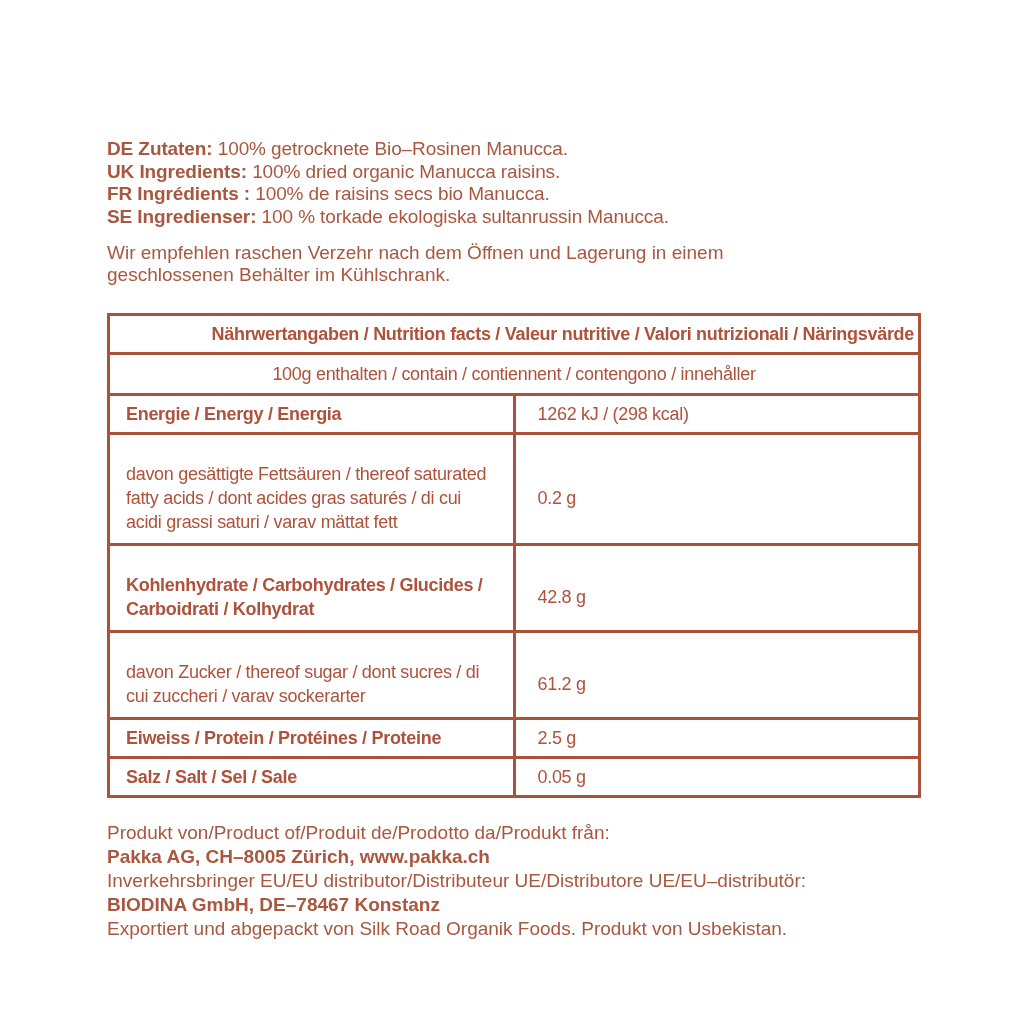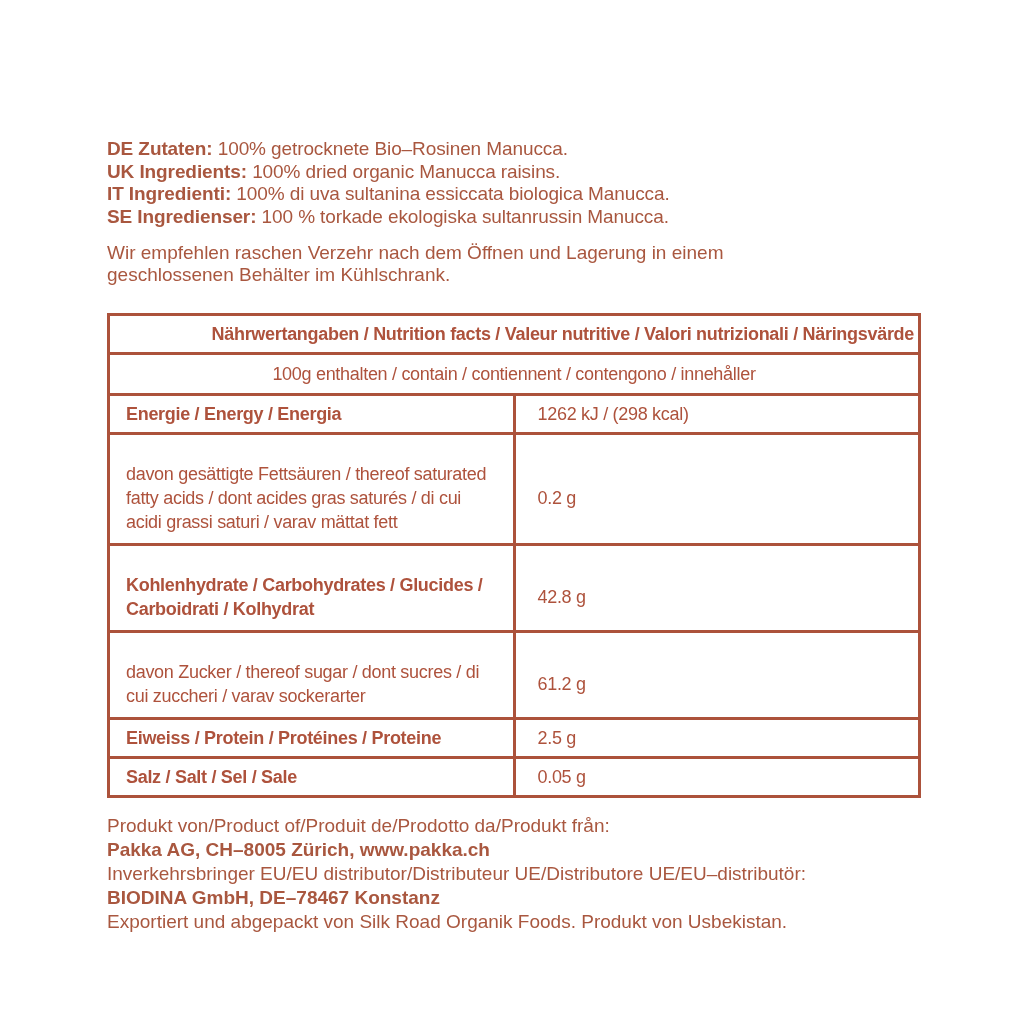--- a/index.html
+++ b/index.html
@@ -54,35 +54,35 @@
   td.t-sub {
     text-align: center;
     padding: 7px 12px;
   }
   td.lbl { padding: 6px 12px 6px 16px; }
   td.lbl.bold { font-weight: 700; }
   td.val { width: 212px; padding: 6px 8px 6px 22px; }
   tr.tall td { padding-top: 27px; padding-bottom: 9px; }
   
   .producer {
-    margin-top: 16px;
+    margin-top: 23px;
     font-size: 19px;
     line-height: 24px;
   }
   .producer .bold { font-weight: 700; }
 </style>
 </head>
 <body>
 
 <div class="page">
 
   <section class="ingredients">
     <div class="ing-line"><b>DE Zutaten:</b><span> 100% getrocknete Bio–Rosinen Manucca.</span></div>
     <div class="ing-line"><b>UK Ingredients:</b><span> 100% dried organic Manucca raisins.</span></div>
-    <div class="ing-line"><b>IT Ingredienti:</b><span> 100% di uva sultanina essiccata biologica Manucca.</span></div>
+    <div class="ing-line"><b>FR Ingrédients :</b><span> 100% de raisins secs bio Manucca.</span></div>
     <div class="ing-line"><b>SE Ingredienser:</b><span> 100 % torkade ekologiska sultanrussin Manucca.</span></div>
   </section>
 
   <p class="note"><span>Wir empfehlen raschen Verzehr nach dem Öffnen und Lagerung in einem</span><br><span>geschlossenen Behälter im Kühlschrank.</span></p>
 
   <table class="nutrition">
     <tbody>
         <tr>
       <td class="t-title" colspan="2">Nährwertangaben / Nutrition facts / Valeur nutritive / Valori nutrizionali / Näringsvärde</td>
     </tr>

